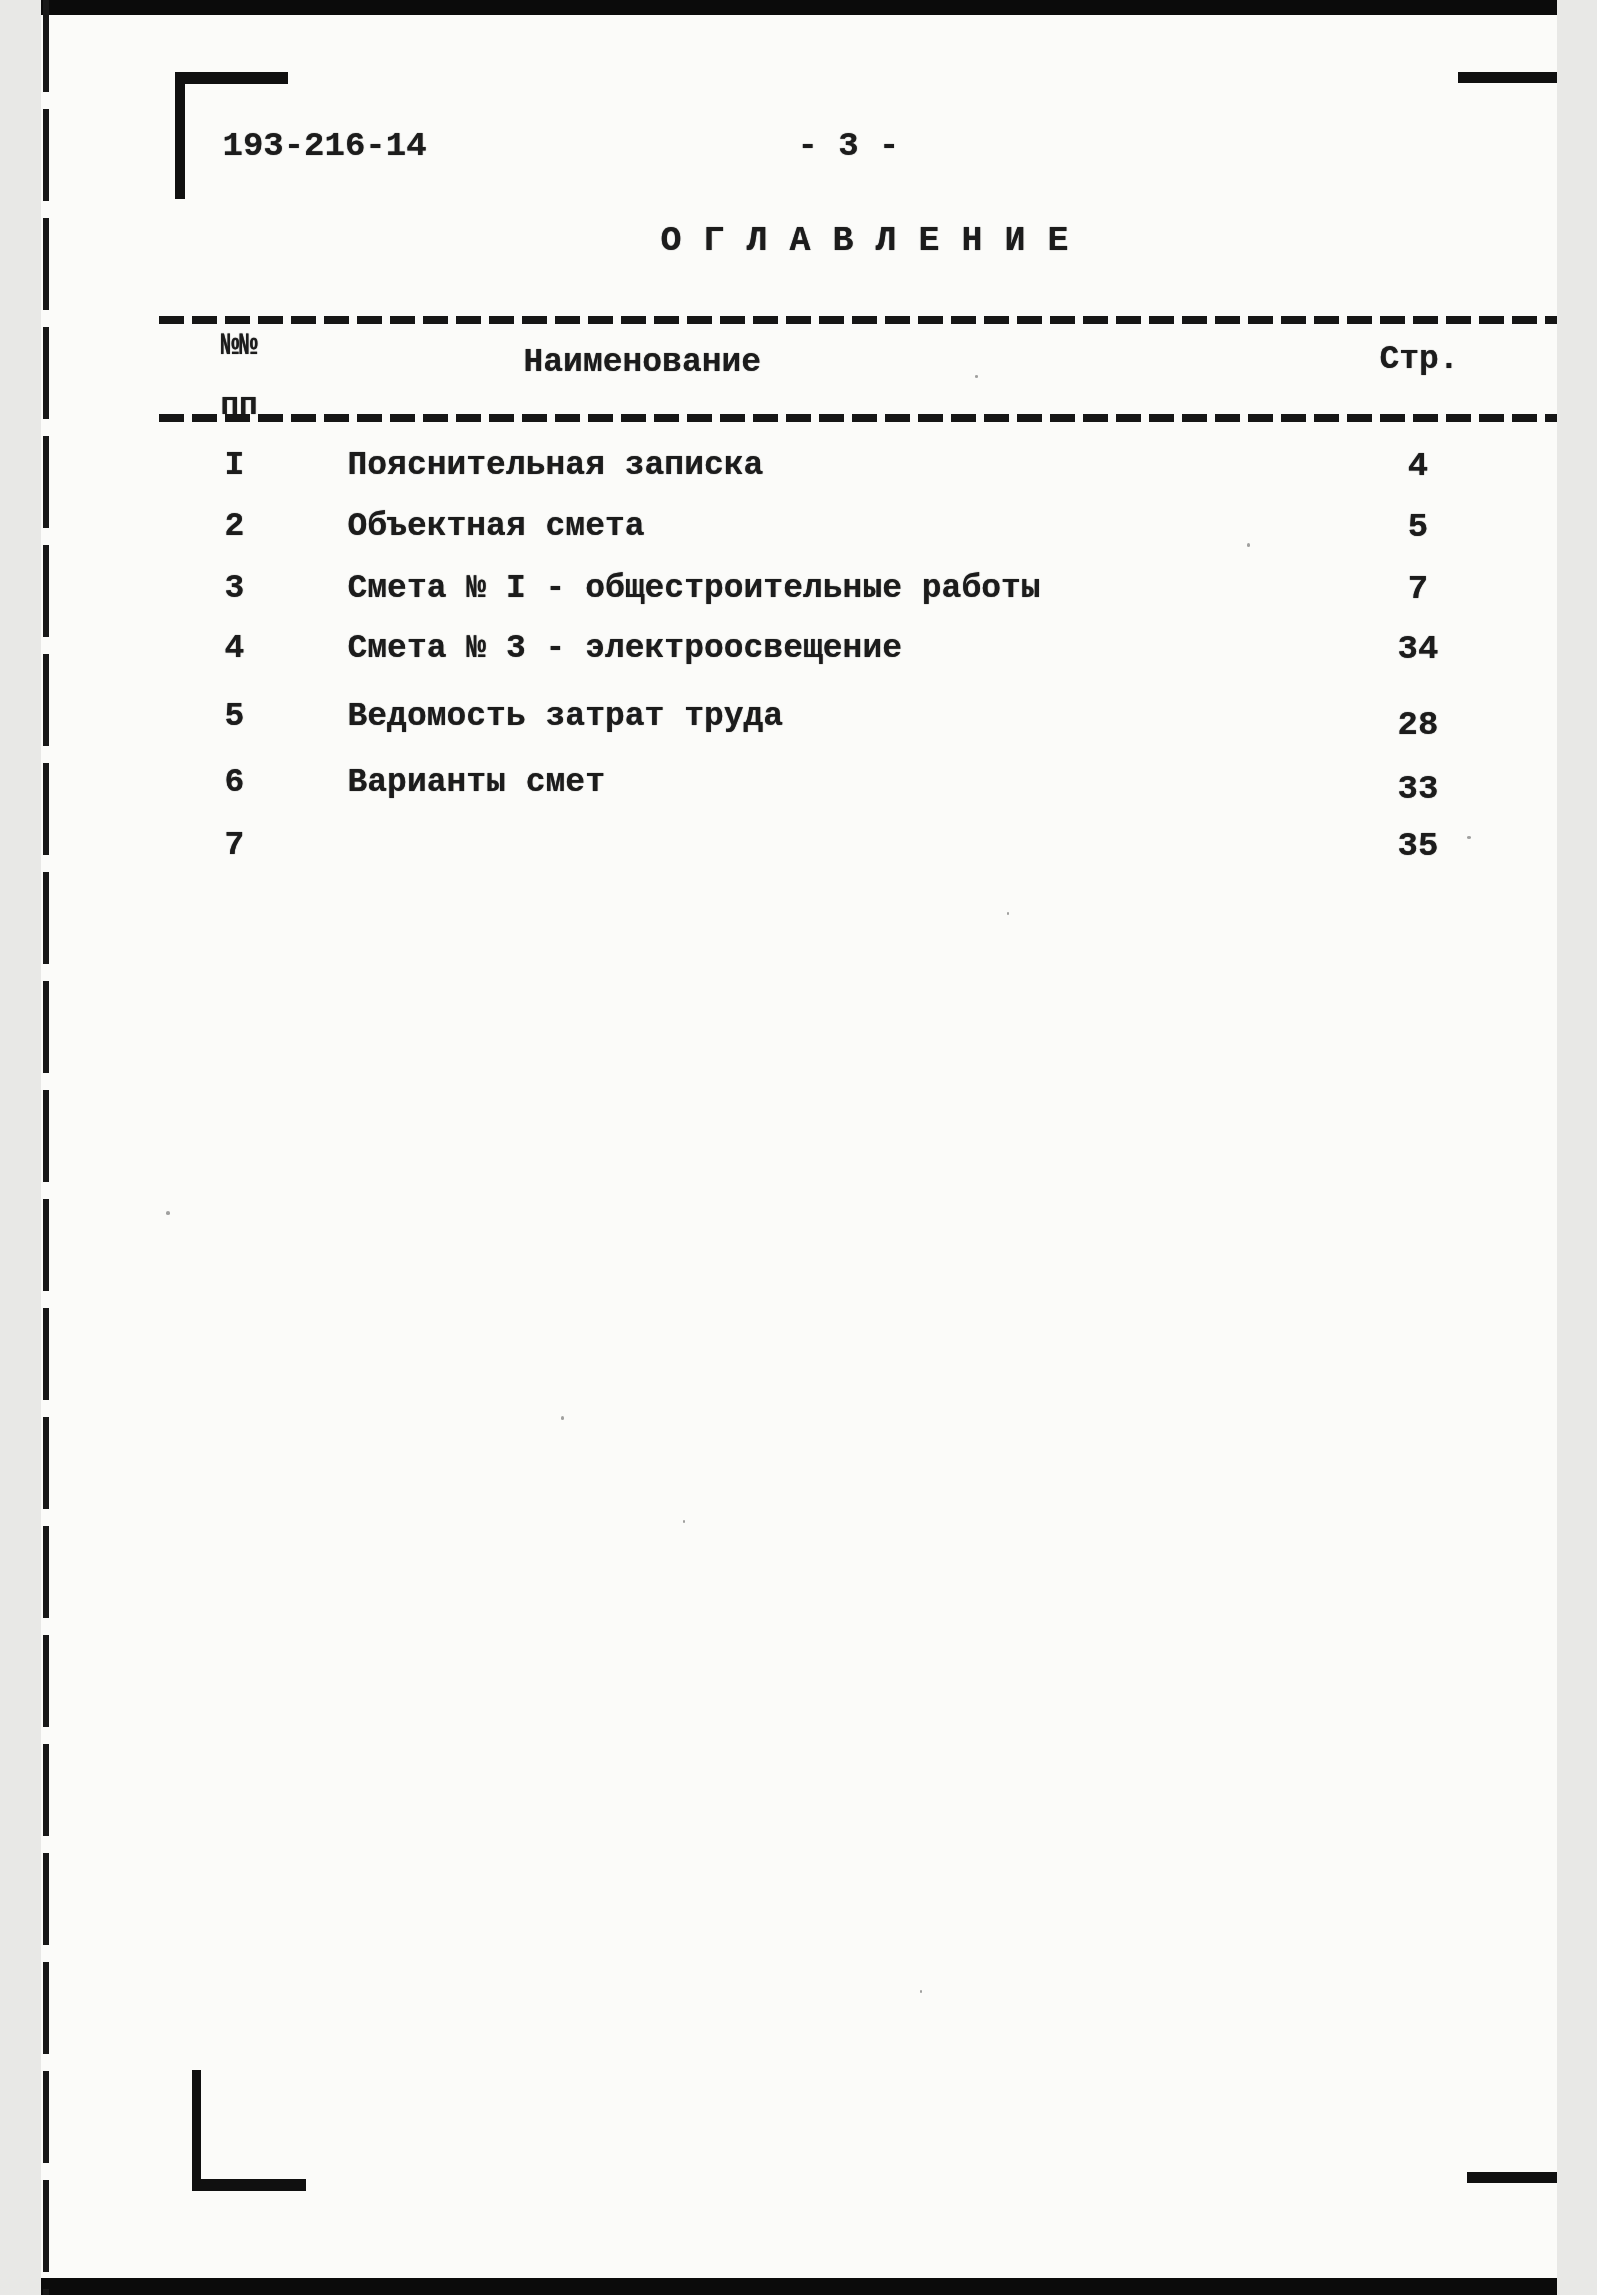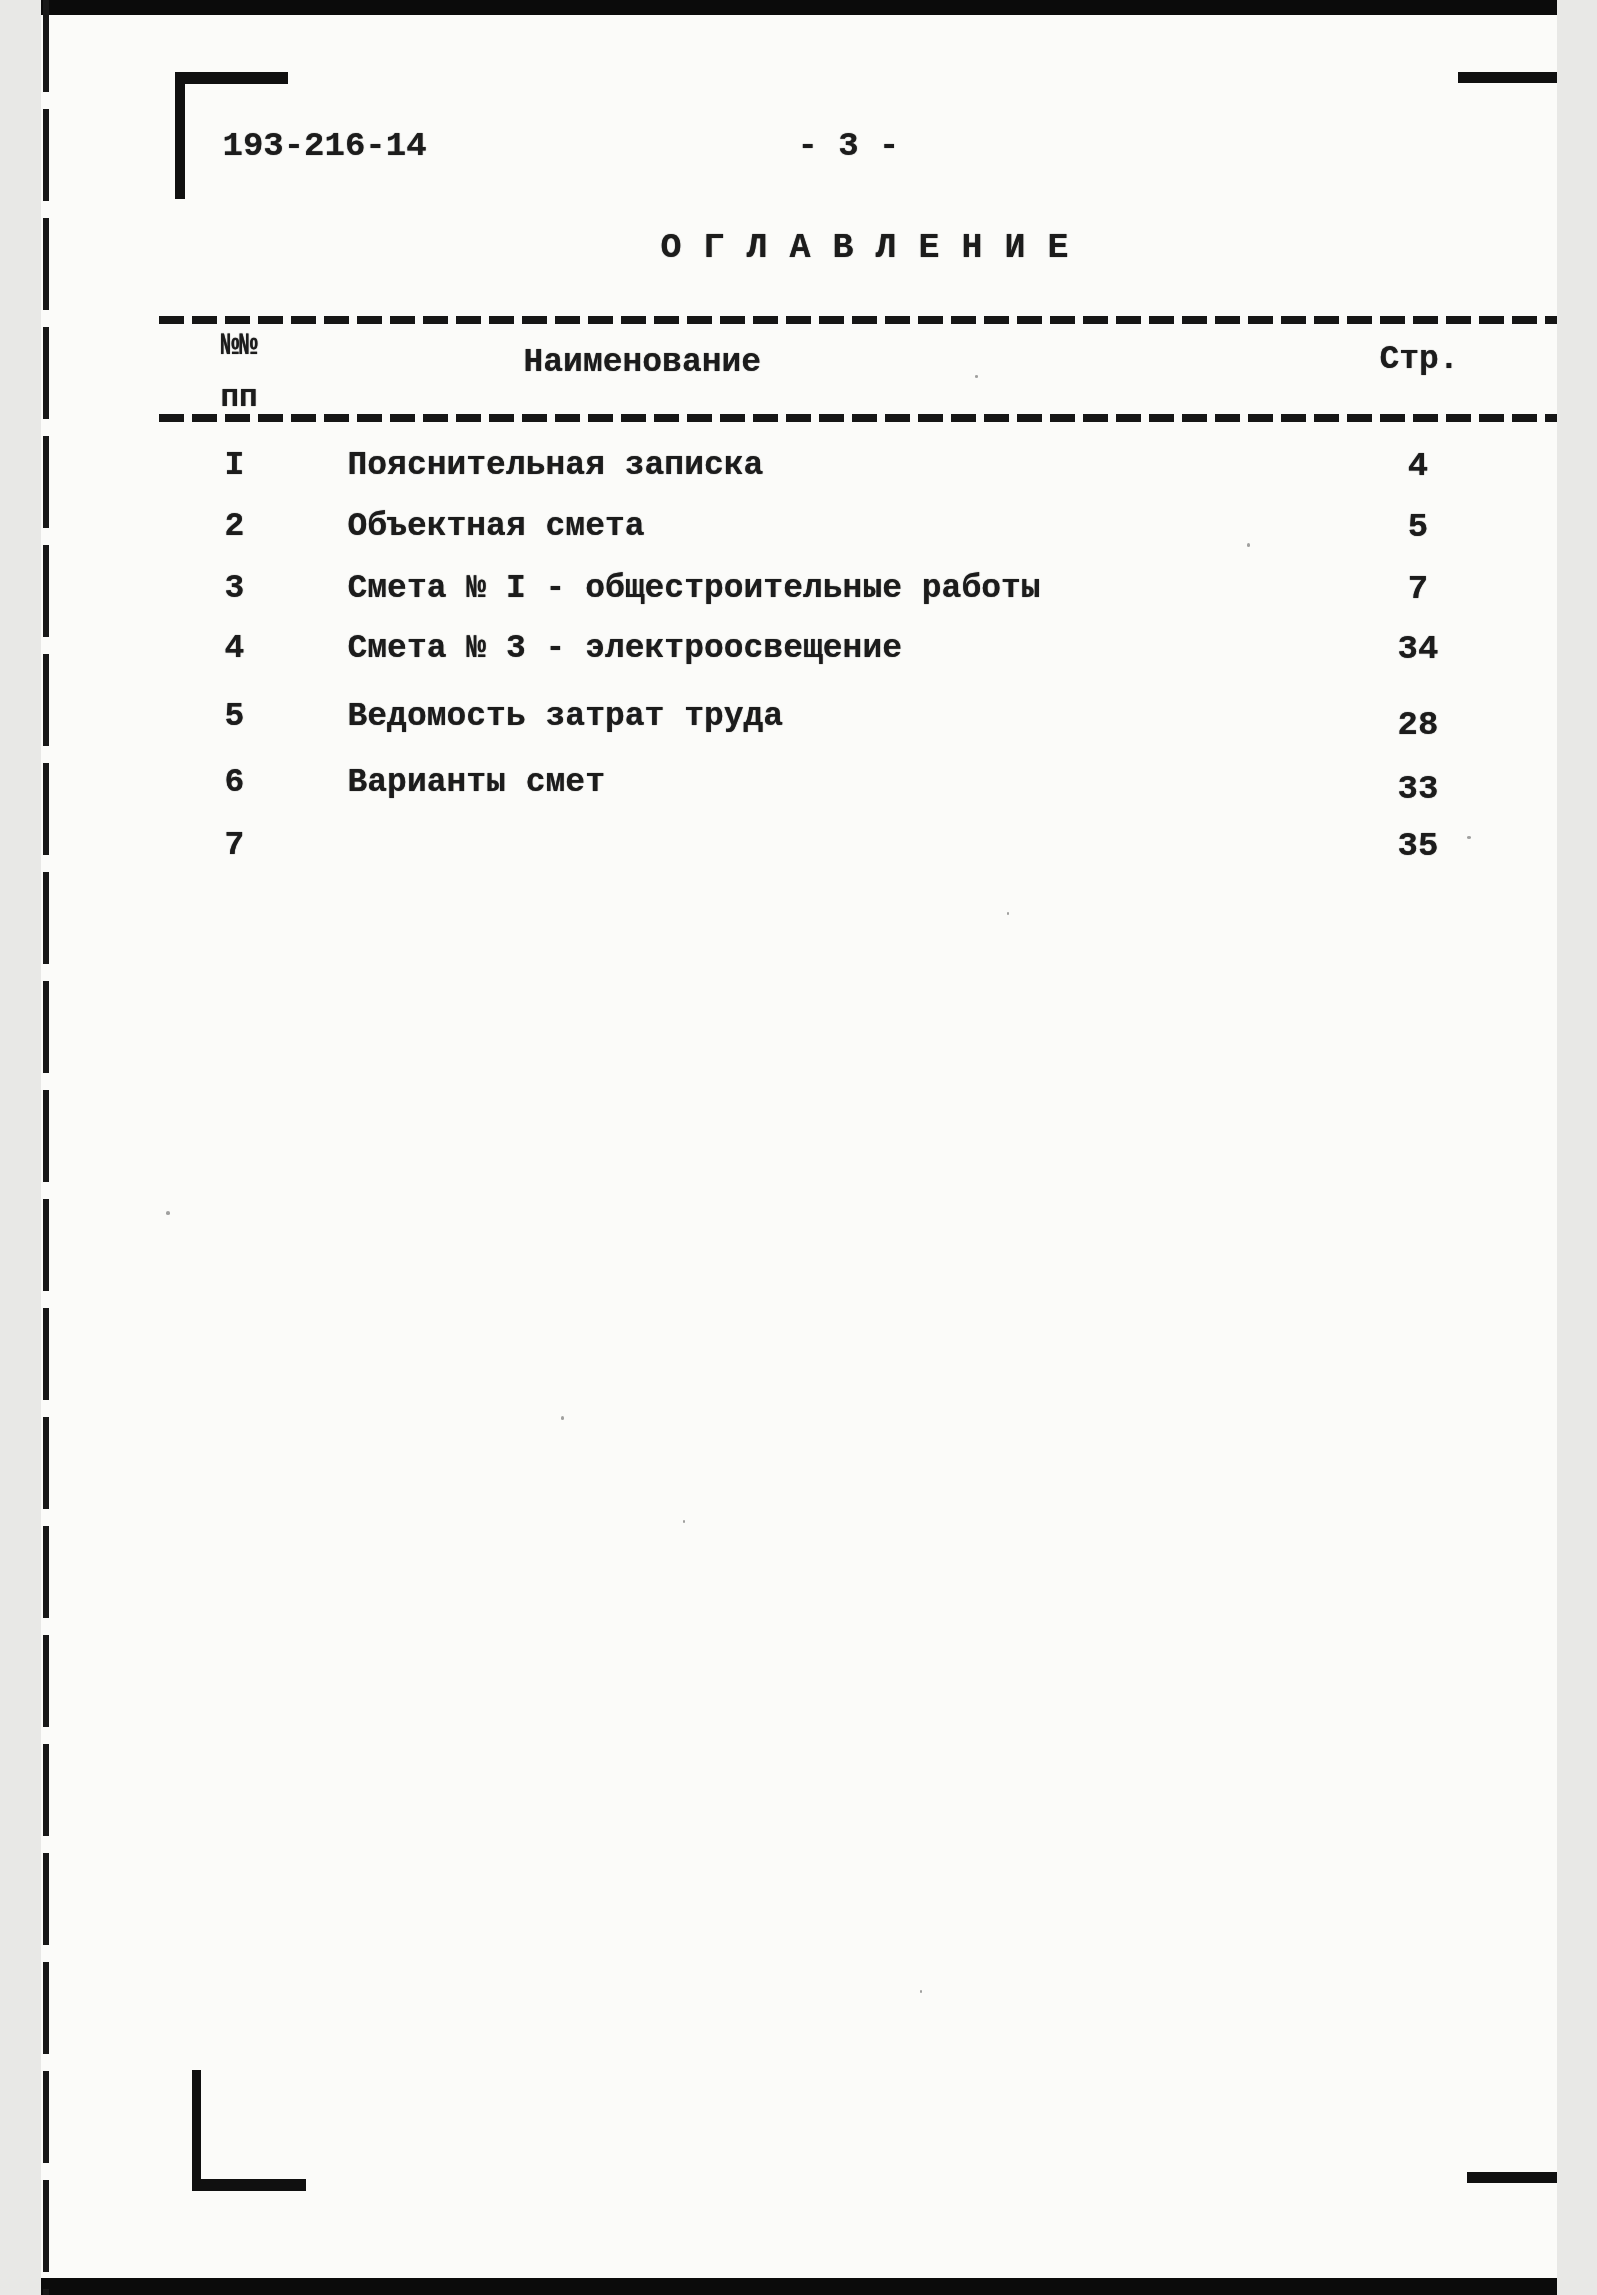--- a/index.html
+++ b/index.html
@@ -33,24 +33,24 @@
   .crop-bl{left:151px;top:2070px;width:105px;height:109px;border-bottom:12.6px solid #101010;border-left:9.7px solid #101010;}
   .crop-br{left:1426px;top:2063px;width:105px;height:109px;border-bottom:11.6px solid #101010;border-right:9.7px solid #101010;}
   
   .rule{position:absolute;left:118px;width:1407px;height:7.8px;
     background:repeating-linear-gradient(90deg,#161616 0 25px,rgba(0,0,0,0) 25px 33px);}
   .rule-top{top:316px;}
   .rule-head{top:414px;}
   
   .doc-number{left:182px;top:127px;font-size:34px;}
   .sheet-number{left:757px;top:127px;font-size:34px;}
-  .toc-title{left:620px;top:228px;font-size:35px;letter-spacing:22px;}
+  .toc-title{left:620px;top:221px;font-size:35px;letter-spacing:22px;}
   
   .h-num1{left:180px;top:328px;font-size:31px;}
-  .h-num2{left:180px;top:380px;font-size:31px;}
+  .h-num2{left:180px;top:388px;font-size:31px;}
   .h-name{left:483px;top:344px;font-size:33px;}
   .h-page{left:1339px;top:341px;font-size:33px;}
   
   .row{position:absolute;left:0;width:1597px;height:49px;}
   .c-num{position:absolute;left:184px;width:49px;font-weight:700;font-size:33px;
     text-shadow:0 0 1px rgba(10,10,10,.75);}
   .c-name{position:absolute;left:307px;font-weight:700;font-size:33px;white-space:nowrap;
     text-shadow:0 0 1px rgba(10,10,10,.75);}
   .c-page{position:absolute;left:1327px;width:101px;text-align:center;font-weight:700;font-size:34px;
     text-shadow:0 0 1px rgba(10,10,10,.8);}

